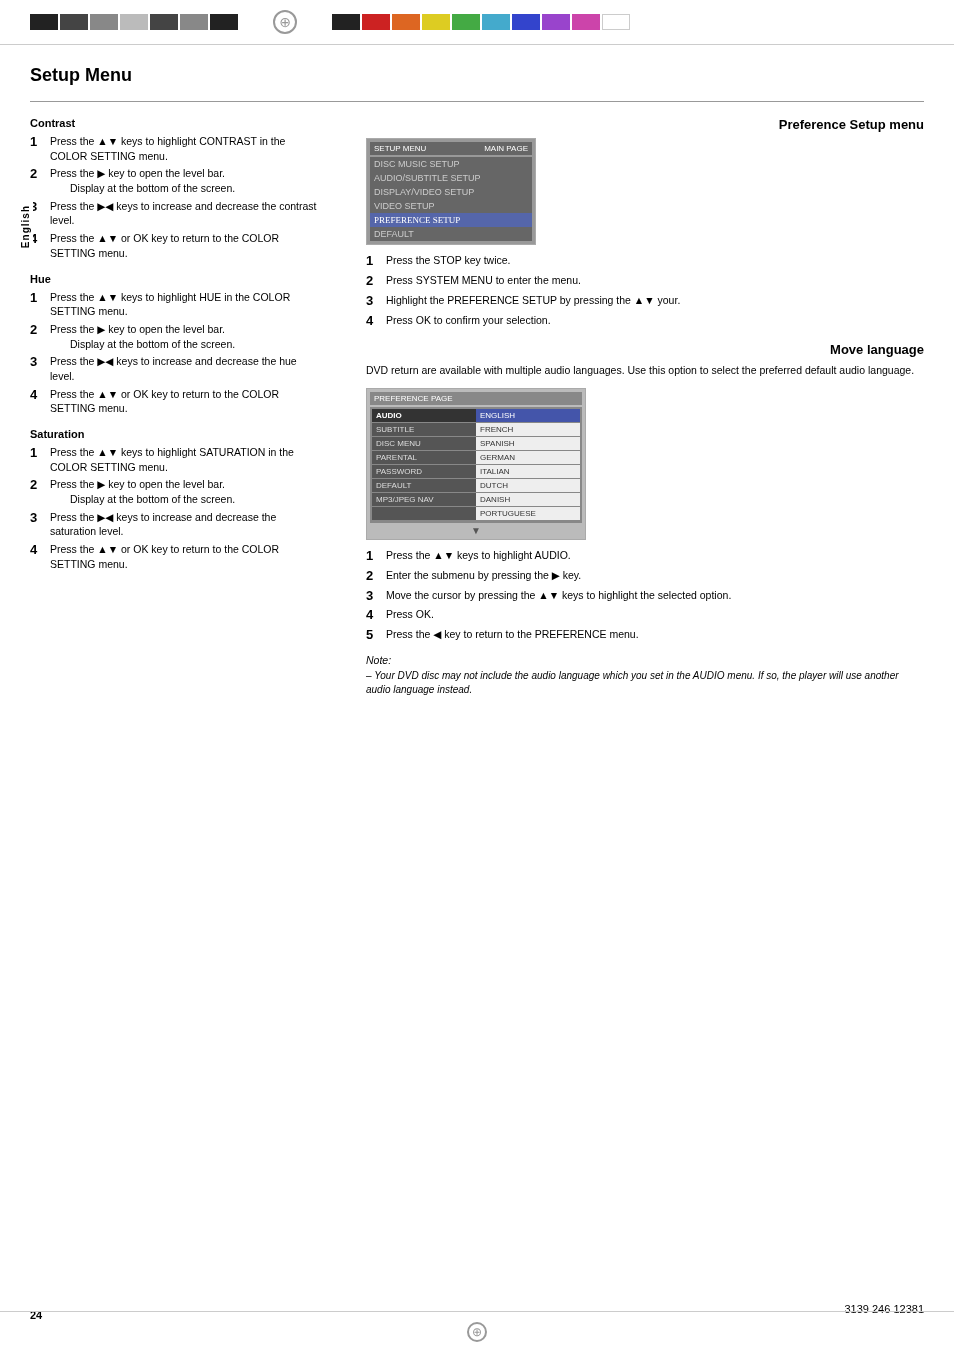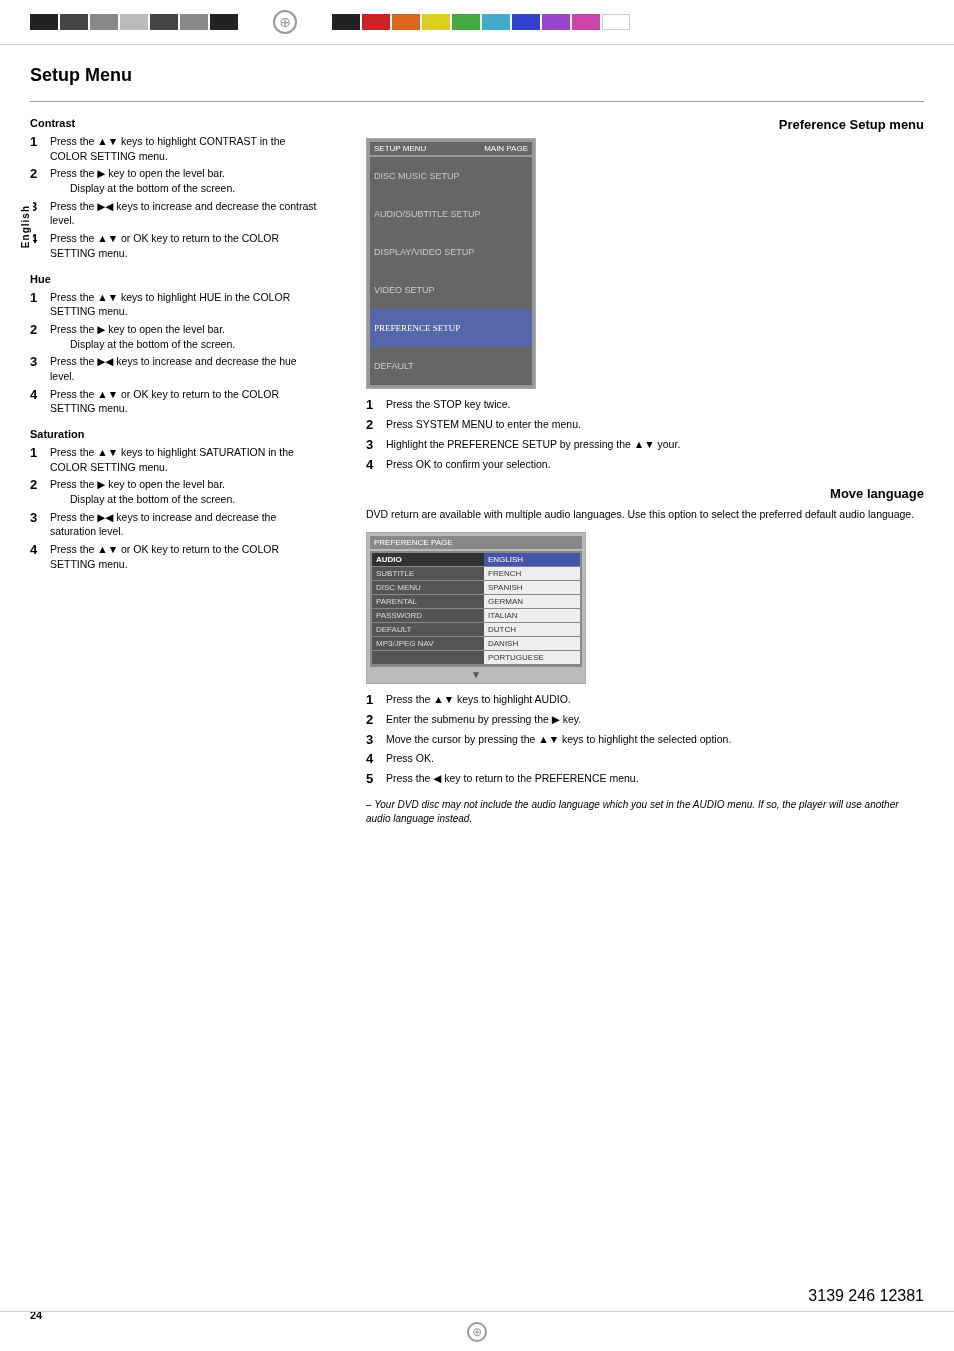--- a/index.html
+++ b/index.html
@@ -141,21 +141,21 @@
     .menu-title-bar {
       background: #888;
       color: #fff;
       padding: 2px 4px;
       font-size: 8px;
       display: flex;
       justify-content: space-between;
       margin-bottom: 2px;
     }
     .menu-item {
-      padding: 14px 4px;
+      padding: 2px 4px;
       font-size: 9px;
       color: #333;
     }
     .menu-item.highlighted {
       background: #5566aa;
       color: #fff;
       font-family: Liberation Serif, serif;
     }
     .menu-item.dark {
       background: #666;
@@ -188,21 +188,21 @@
       background: #888;
       padding: 2px;
     }
     .audio-menu-row {
       display: flex;
       margin-bottom: 1px;
     }
     .audio-menu-left {
       background: #555;
       color: #ddd;
-      width: 112px;
+      width: 104px;
       padding: 2px 4px;
       font-size: 8px;
     }
     .audio-menu-left.header {
       background: #333;
       color: #fff;
       font-weight: bold;
     }
     .audio-menu-right {
       background: #eee;
@@ -233,23 +233,23 @@
     
     .page-footer {
       position: absolute;
       bottom: 30px;
       left: 30px;
       font-size: 11px;
       font-weight: bold;
     }
     .page-footer-right {
       position: absolute;
-      bottom: 46px;
+      bottom: 36px;
       right: 30px;
-      font-size: 16px;
+      font-size: 11px;
     }
 
     .bottom-bar {
       position: absolute;
       bottom: 0;
       left: 0;
       right: 0;
       height: 40px;
       border-top: 1px solid #ccc;
       display: flex;
@@ -498,20 +498,21 @@
           <span class="list-num">4</span>
           <span class="list-text">Press OK.</span>
         </li>
         <li>
           <span class="list-num">5</span>
           <span class="list-text">Press the ◀ key to return to the PREFERENCE menu.</span>
         </li>
       </ul>
 
       <div class="note-section">
+        <p class="note-label">Note:</p>
         <p class="note-text">– Your DVD disc may not include the audio language which you set in the AUDIO menu. If so, the player will use another audio language instead.</p>
       </div>
 
     </div>
   </div>
 </div>
 
 <div class="page-footer">24</div>
 <div class="page-footer-right">3139 246 12381</div>
 

